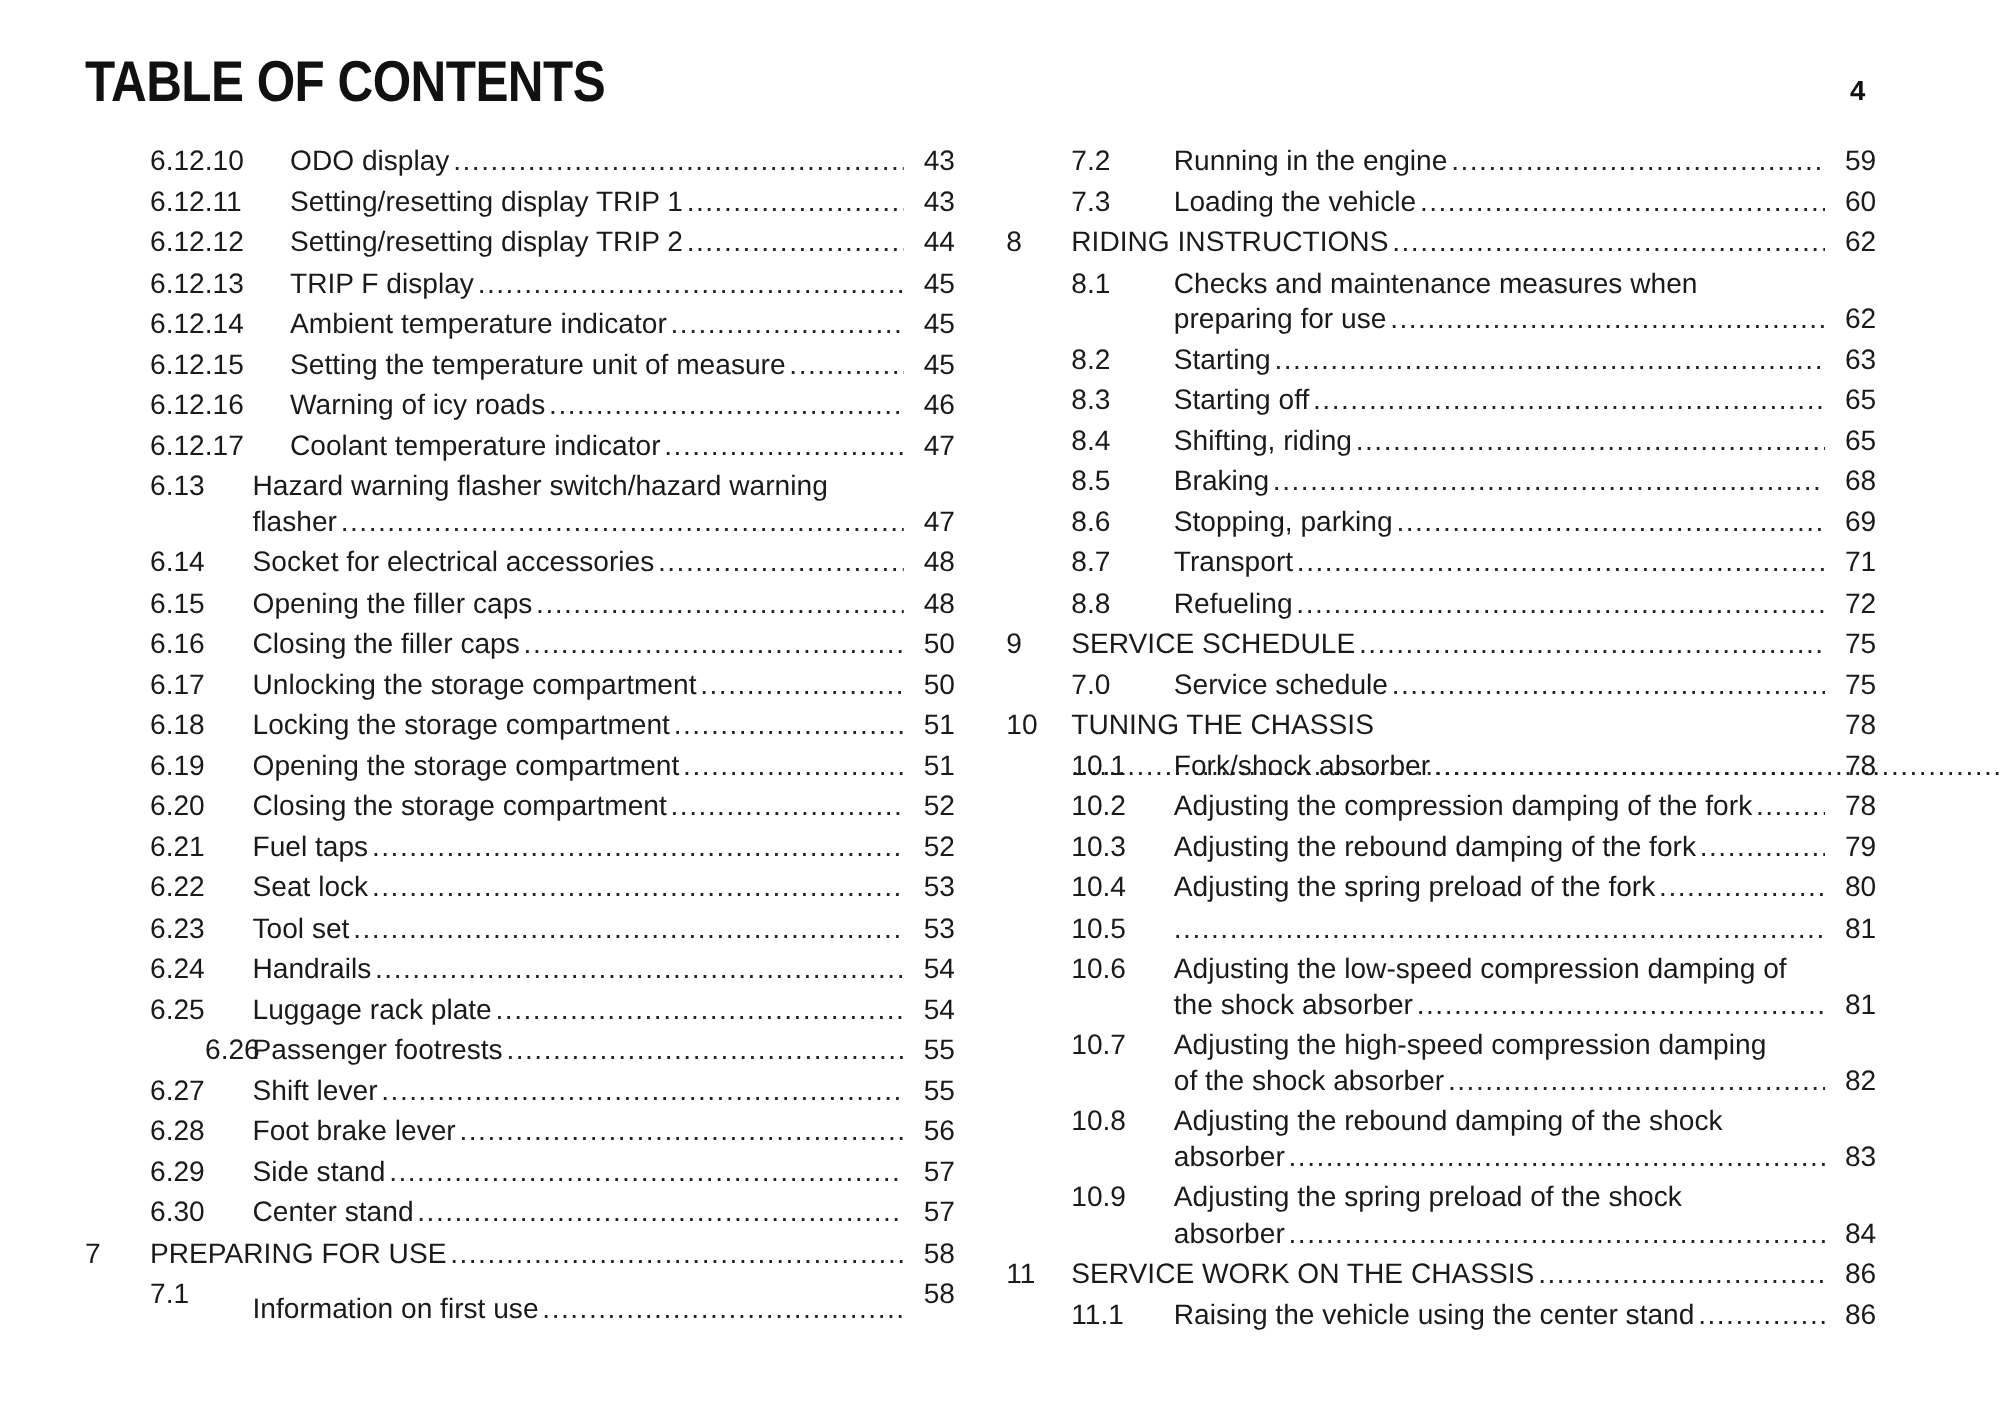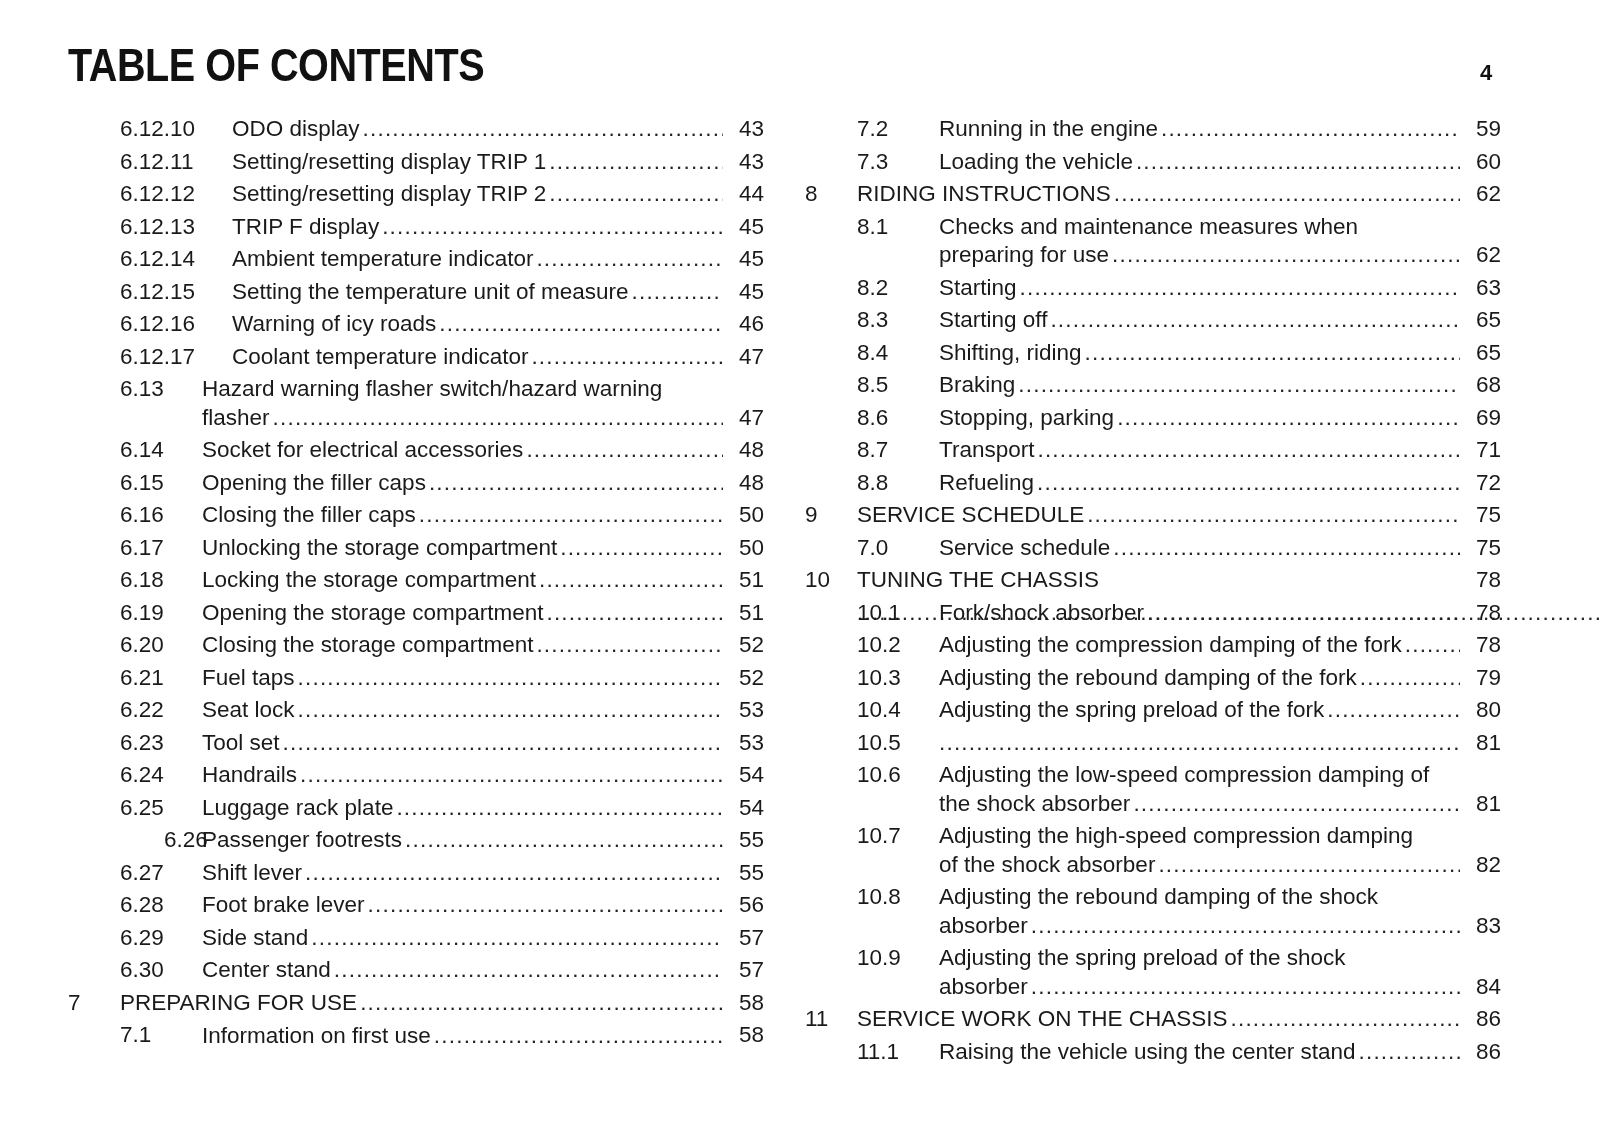--- a/index.html
+++ b/index.html
@@ -241,21 +241,21 @@
     <div class="entry">
       <span class="num" style="left: 68px;">7</span>
       <div class="lead" style="left: 120px; width: 603px; top: 0px;">
         <span class="t">PREPARING FOR USE</span>
         <span class="dots"></span>
       </div>
       <span class="pg" style="left: 724px; top: 0px;">58</span>
     </div>
     <div class="entry">
       <span class="num" style="left: 120px;">7.1</span>
-      <div class="lead" style="left: 202px; width: 521px; top: 1px;">
+      <div class="lead" style="left: 202px; width: 521px; top: 12px;">
         <span class="t">Information on first use</span>
         <span class="dots"></span>
       </div>
       <span class="pg" style="left: 724px; top: 0px;">58</span>
     </div>
   </div>
 <div class="col right" id="rightcol">
     <div class="entry">
       <span class="num" style="left: 857px;">7.2</span>
       <div class="lead" style="left: 939px; width: 521px; top: 0px;">

